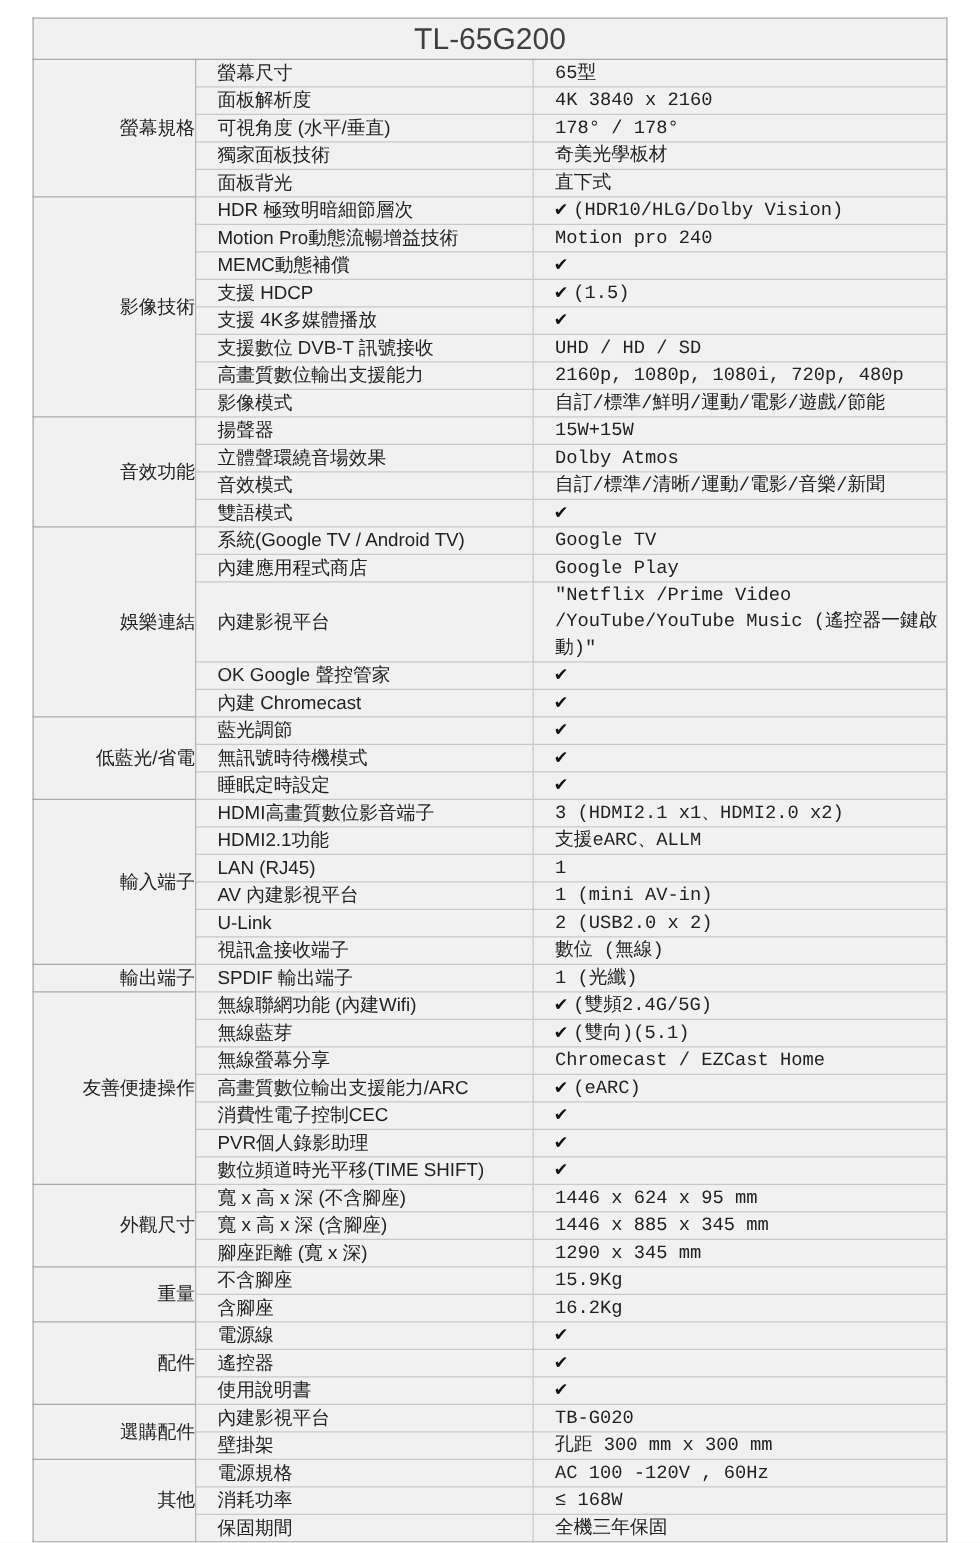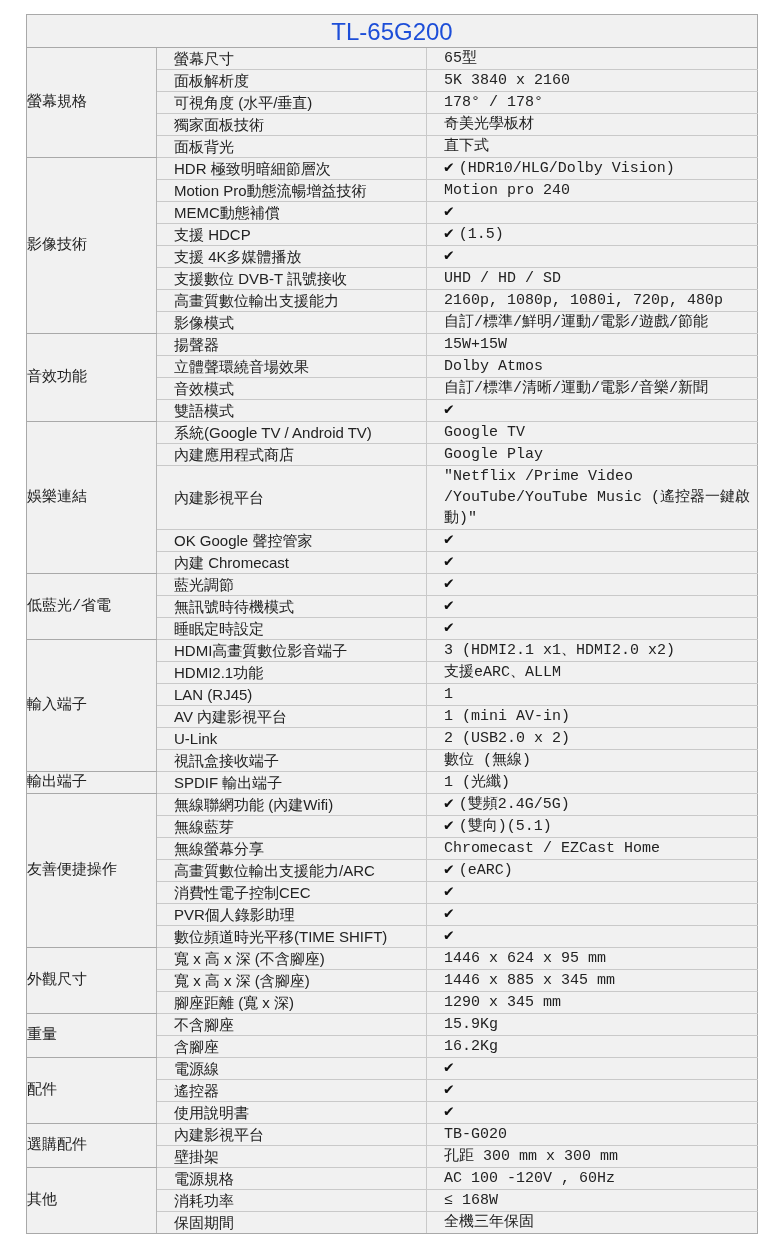--- a/index.html
+++ b/index.html
@@ -29,31 +29,30 @@
     font-size: 15px;
     line-height: 21px;
     padding: 0;
     vertical-align: middle;
     overflow: hidden;
   }
   td.title-cell {
     height: 33px;
     text-align: center;
     font-size: 24px;
-    color: #1d4ed8;
+    color: #404040;
     border-color: #a9a9a9;
     padding: 0;
   }
   td.cat {
-    text-align: left;
+    text-align: right;
     border-left-color: #a9a9a9;
     border-top-color: #a9a9a9;
     border-bottom-color: #a9a9a9;
     border-right-color: #b5b5b5;
-    font-family: Liberation Mono, monospace;
   }
   td.name, td.val {
     height: 22px;
     padding-left: 17px;
     padding-right: 6px;
     text-align: left;
   }
   td.val { border-right-color: #a9a9a9; font-family: Liberation Mono, monospace; }
   tr.sec-start td { border-top-color: #a9a9a9; margin-top: 28px; }
   tr:last-child td { border-bottom-color: #a9a9a9; }
@@ -80,21 +79,21 @@
       </tr>
     </tbody>
     <tbody id="spec-body">
         <tr class="sec-start">
           <td class="cat" rowspan="5">螢幕規格</td>
           <td class="name">螢幕尺寸</td>
           <td class="val">65型</td>
         </tr>
         <tr>
           <td class="name">面板解析度</td>
-          <td class="val">5K 3840 x 2160</td>
+          <td class="val">4K 3840 x 2160</td>
         </tr>
         <tr>
           <td class="name">可視角度 (水平/垂直)</td>
           <td class="val">178° / 178°</td>
         </tr>
         <tr>
           <td class="name">獨家面板技術</td>
           <td class="val">奇美光學板材</td>
         </tr>
         <tr>

